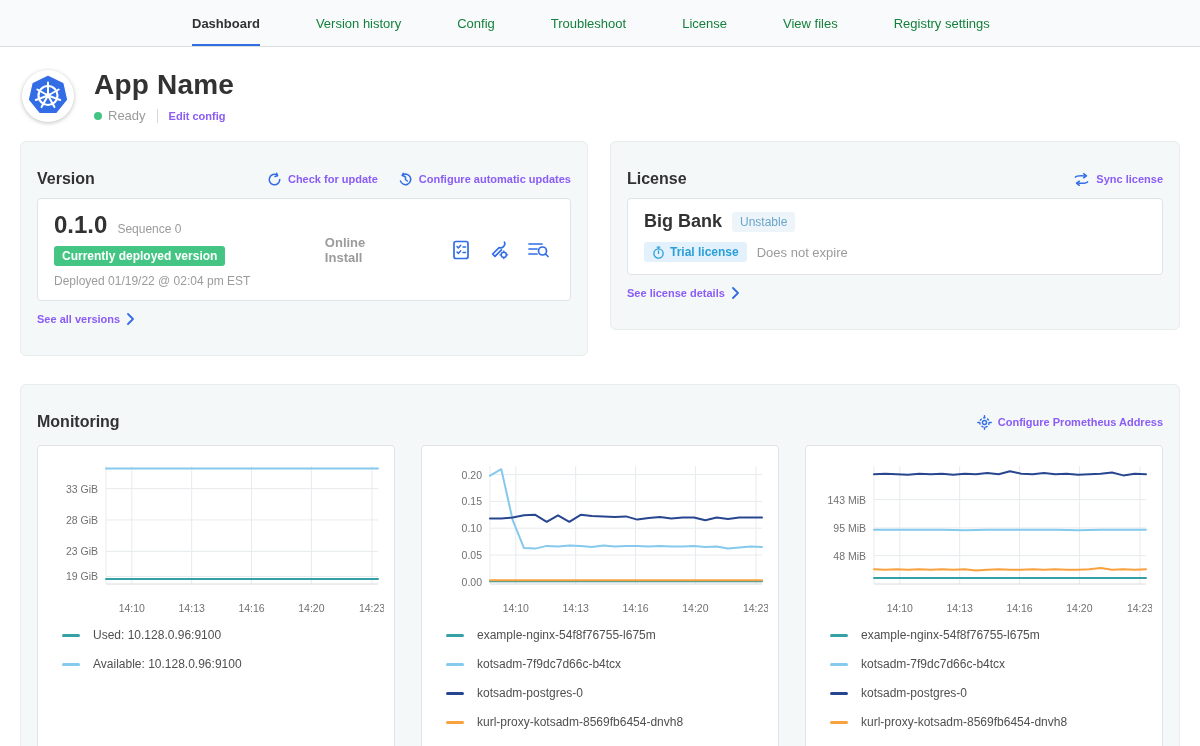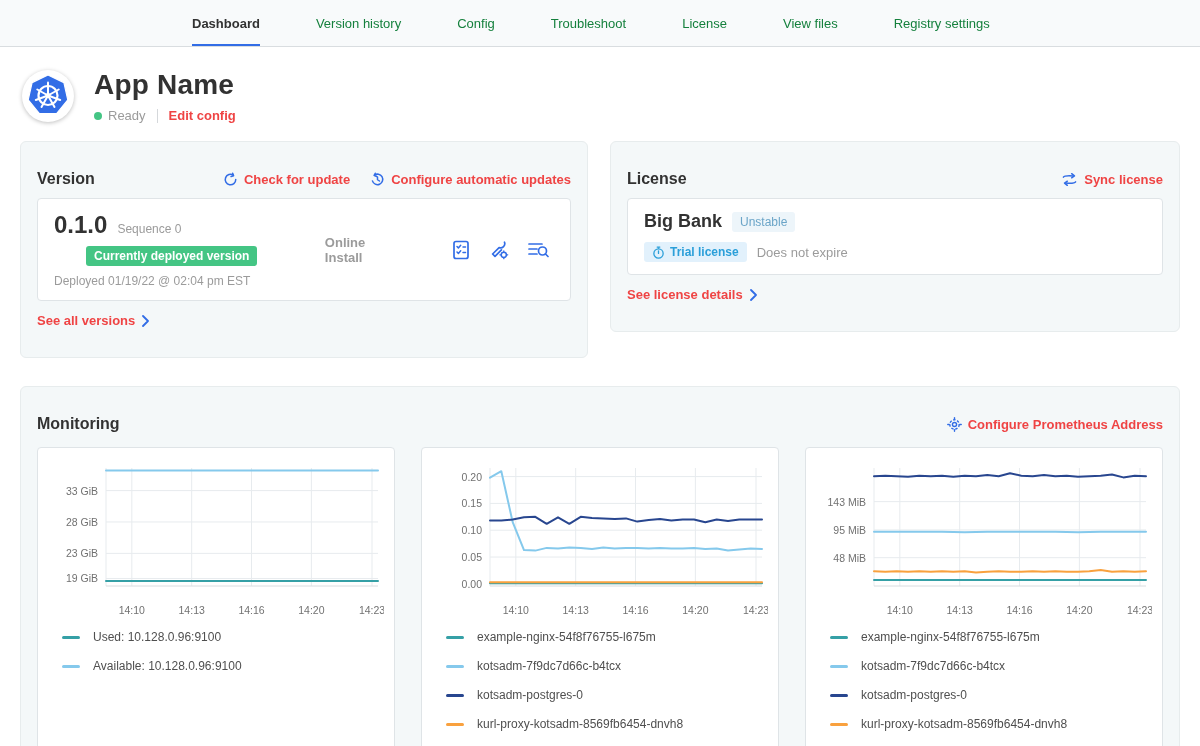--- a/index.html
+++ b/index.html
@@ -16,41 +16,41 @@
   
   .app-header { display:flex; align-items:center; padding:22px 24px 18px 22px; }
   .k8s-logo { width:52px; height:52px; border-radius:50%; background:#fff;
     box-shadow:0 1px 4px rgba(0,0,0,.25); display:flex; align-items:center; justify-content:center; }
   .app-head-text { margin-left:20px; }
   .app-title { font-size:28px; font-weight:bold; letter-spacing:.2px; }
   .app-status-row { display:flex; align-items:center; margin-top:7px; }
   .status-dot { width:8px; height:8px; border-radius:50%; background:#44c584; margin-right:6px; }
   .status-text { font-size:13px; color:#9b9b9b; }
   .v-divider { width:1px; height:14px; background:#d5d8db; margin:0 11px; }
-  .link { color:#ef4444; font-weight:bold; font-size:13px; cursor:pointer; text-decoration:none;
+  .link { color:#8b5cf6; font-weight:bold; font-size:11px; cursor:pointer; text-decoration:none;
     display:inline-flex; align-items:center; gap:6px; }
 
   
   .cards-row { display:flex; gap:22px; padding:0 20px; align-items:flex-start; }
   .panel { background:#f4f8f9; border:1px solid #e7eced; border-radius:6px; padding:28px 16px; }
   .panel-header { display:flex; align-items:center; justify-content:space-between; }
   .panel-title { font-size:16px; font-weight:bold; }
   .panel-links { display:flex; gap:20px; }
   .version-panel { width:568px; flex:none; }
   .license-panel { flex:1; }
 
   .inner-card { background:#fff; border:1px solid #dfe4e7; border-radius:4px;
     padding:12px 16px; margin-top:10px;gap:45px; }
   .version-card-body { display:flex; align-items:center; justify-content:space-between; }
   .version-left { width:230px; }
   .version-row { display:flex; align-items:baseline; gap:10px; }
   .version-number { font-size:24px; font-weight:bold; }
   .muted-sm { font-size:12px; color:#9b9b9b; }
   .deployed-badge { display:inline-block; margin-top:7px; background:#44c584; color:#fff;
-    font-size:12px; font-weight:bold; padding:3px 8px; border-radius:3px;margin-left:32px; }
+    font-size:12px; font-weight:bold; padding:3px 8px; border-radius:3px; }
   .deployed-at { margin-top:8px; font-size:12px; color:#9b9b9b; }
   .install-type { font-size:13px; font-weight:bold; color:#9b9b9b; }
   .version-actions { display:flex; gap:16px; align-items:center; padding-right:4px; }
   .action-icon { cursor:pointer; display:inline-flex; }
   .see-link { margin-top:12px; display:inline-flex; }
 
   .license-row1 { display:flex; align-items:center; gap:10px; }
   .license-name { font-size:18px; font-weight:bold; }
   .channel-badge { background:#edf5fa; color:#6ba5c8; font-size:12px; padding:3px 8px; border-radius:3px; }
   .license-row2 { display:flex; align-items:center; gap:10px; margin-top:10px; }

